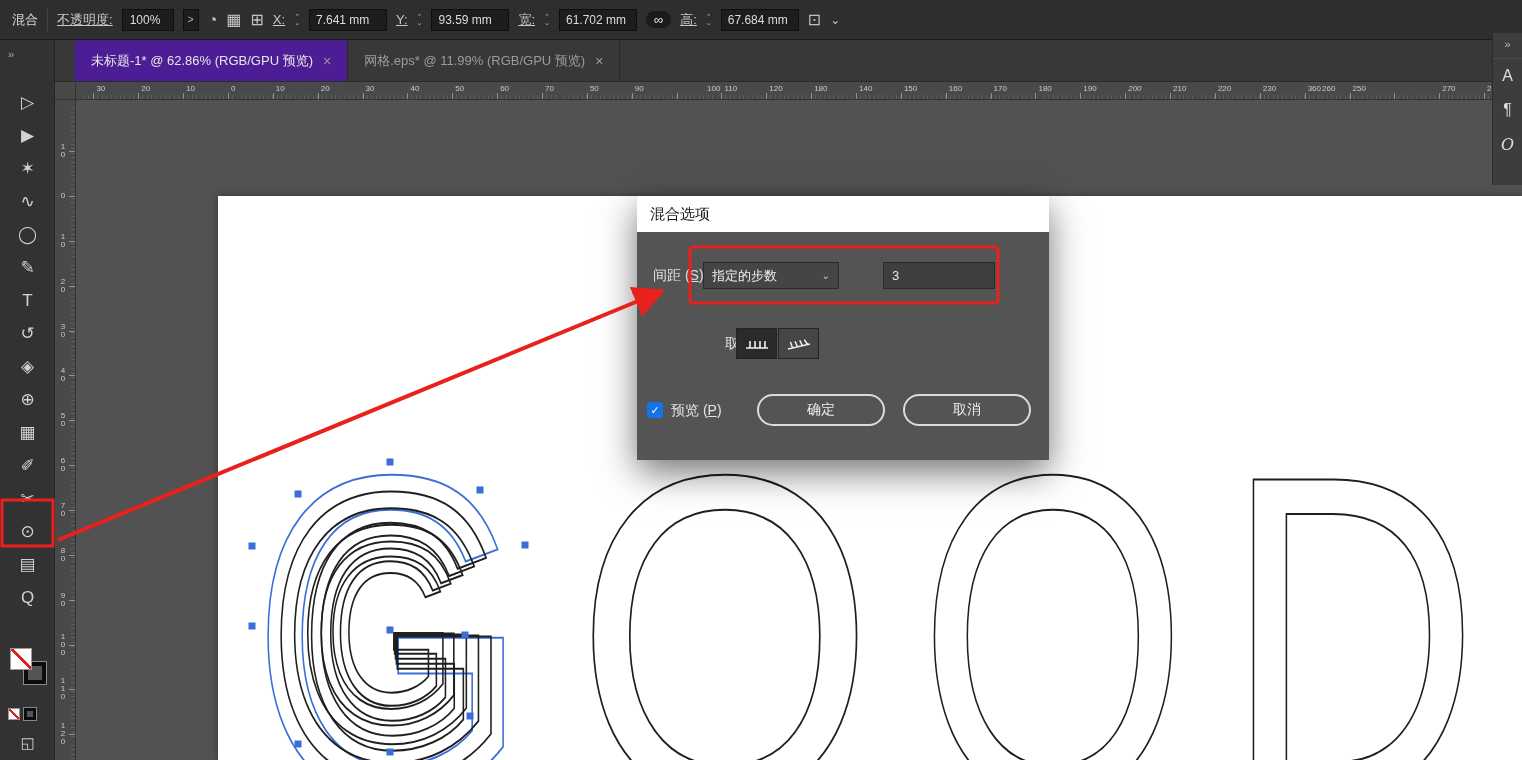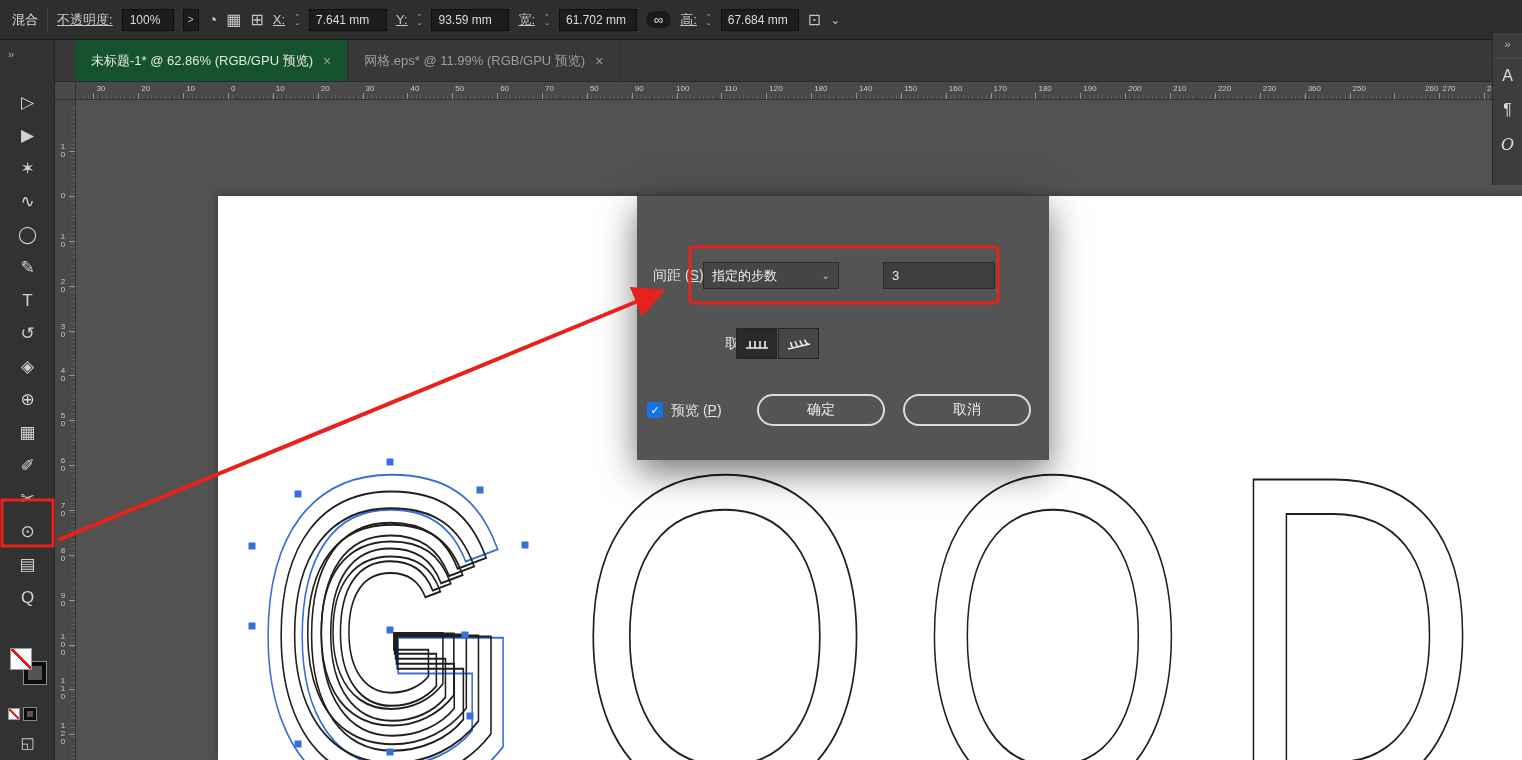--- a/index.html
+++ b/index.html
@@ -23,21 +23,21 @@
     height:22px; display:flex; align-items:center; justify-content:center; font-size:10px;}
   .link-pill { background:#1a1a1a; border-radius:9px; color:#e5e5e5; padding:1px 8px;
     font-size:13px; }
 
   
   .tab-bar { position:absolute; left:55px; top:40px; right:0; height:42px;
     background:#383838; border-bottom:1px solid #2a2a2a; display:flex; align-items:stretch;
     padding-left:20px; z-index:15;}
   .doc-tab { display:flex; align-items:center; gap:10px; padding:0 16px; font-size:13px;
     color:#9c9c9c; border-right:1px solid #2c2c2c; cursor:pointer;}
-  .doc-tab.active { background:#14532d; color:#e6e6e6; }
+  .doc-tab.active { background:#4c1d95; color:#e6e6e6; }
   .tab-close { color:#9a9a9a; font-size:14px; }
 
   
   .toolbar { position:absolute; left:0; top:40px; width:55px; bottom:0;
     background:#323232; border-right:1px solid #252525; z-index:16;}
   .tb-collapse { position:absolute; top:8px; left:8px; color:#a5a5a5; font-size:11px; }
   .tool { position:absolute; left:0; width:55px; height:28px; text-align:center;
     color:#d2d2d2; font-size:17px; line-height:26px; cursor:pointer; }
   .swatch-fill { position:absolute; left:10px; top:608px; width:22px; height:22px;
     background:#fff; border:1px solid #9a9a9a; z-index:2;
@@ -221,21 +221,21 @@
     <div class="hlabel" style="left: 376.3px;">50</div>
     <div class="htick" style="left: 376.3px;"></div>
     <div class="hlabel" style="left: 421.16px;">60</div>
     <div class="htick" style="left: 421.16px;"></div>
     <div class="hlabel" style="left: 466.02px;">70</div>
     <div class="htick" style="left: 466.02px;"></div>
     <div class="hlabel" style="left: 510.88px;">50</div>
     <div class="htick" style="left: 510.88px;"></div>
     <div class="hlabel" style="left: 555.74px;">90</div>
     <div class="htick" style="left: 555.74px;"></div>
-    <div class="hlabel" style="left: 597px;">100</div>
+    <div class="hlabel" style="left: 628px;">100</div>
     <div class="htick" style="left: 600.6px;"></div>
     <div class="hlabel" style="left: 645.46px;">110</div>
     <div class="htick" style="left: 645.46px;"></div>
     <div class="hlabel" style="left: 690.32px;">120</div>
     <div class="htick" style="left: 690.32px;"></div>
     <div class="hlabel" style="left: 735.18px;">180</div>
     <div class="htick" style="left: 735.18px;"></div>
     <div class="hlabel" style="left: 780.04px;">140</div>
     <div class="htick" style="left: 780.04px;"></div>
     <div class="hlabel" style="left: 824.9px;">150</div>
@@ -253,21 +253,21 @@
     <div class="hlabel" style="left: 1094.06px;">210</div>
     <div class="htick" style="left: 1094.06px;"></div>
     <div class="hlabel" style="left: 1138.92px;">220</div>
     <div class="htick" style="left: 1138.92px;"></div>
     <div class="hlabel" style="left: 1183.78px;">230</div>
     <div class="htick" style="left: 1183.78px;"></div>
     <div class="hlabel" style="left: 1228.64px;">360</div>
     <div class="htick" style="left: 1228.64px;"></div>
     <div class="hlabel" style="left: 1273.5px;">250</div>
     <div class="htick" style="left: 1273.5px;"></div>
-    <div class="hlabel" style="left: 1346px;">260</div>
+    <div class="hlabel" style="left: 1243px;">260</div>
     <div class="htick" style="left: 1318.36px;"></div>
     <div class="hlabel" style="left: 1363.22px;">270</div>
     <div class="htick" style="left: 1363.22px;"></div>
     <div class="hlabel" style="left: 1408.08px;">280</div>
     <div class="htick" style="left: 1408.08px;"></div>
   </div>
 <div class="ruler-v">
     <div class="vlabel" style="top: 43.14px;">
       <div>1</div>
       <div>0</div>
@@ -363,20 +363,21 @@
         <rect x="303.5" y="345.5" width="7" height="7" fill="#3a6fd8"></rect>
         <rect x="258.5" y="290.5" width="7" height="7" fill="#3a6fd8"></rect>
         <rect x="168.5" y="430.5" width="7" height="7" fill="#3a6fd8"></rect>
         <rect x="243.5" y="435.5" width="7" height="7" fill="#3a6fd8"></rect>
         <rect x="30.5" y="346.5" width="7" height="7" fill="#3a6fd8"></rect>
       </svg>
   </div>
 </div>
 
 <div class="dialog">
+  <div class="dialog-title">混合选项</div>
 
   <div class="row-spacing">
     <span class="dlg-label"><span>间距 (</span><span class="u">S</span><span>):</span></span>
     <div class="dd-box">
       <span>指定的步数</span>
       <span class="dd-caret">⌄</span>
     </div>
     <input class="steps-input" value="3" style="">
   </div>
 

